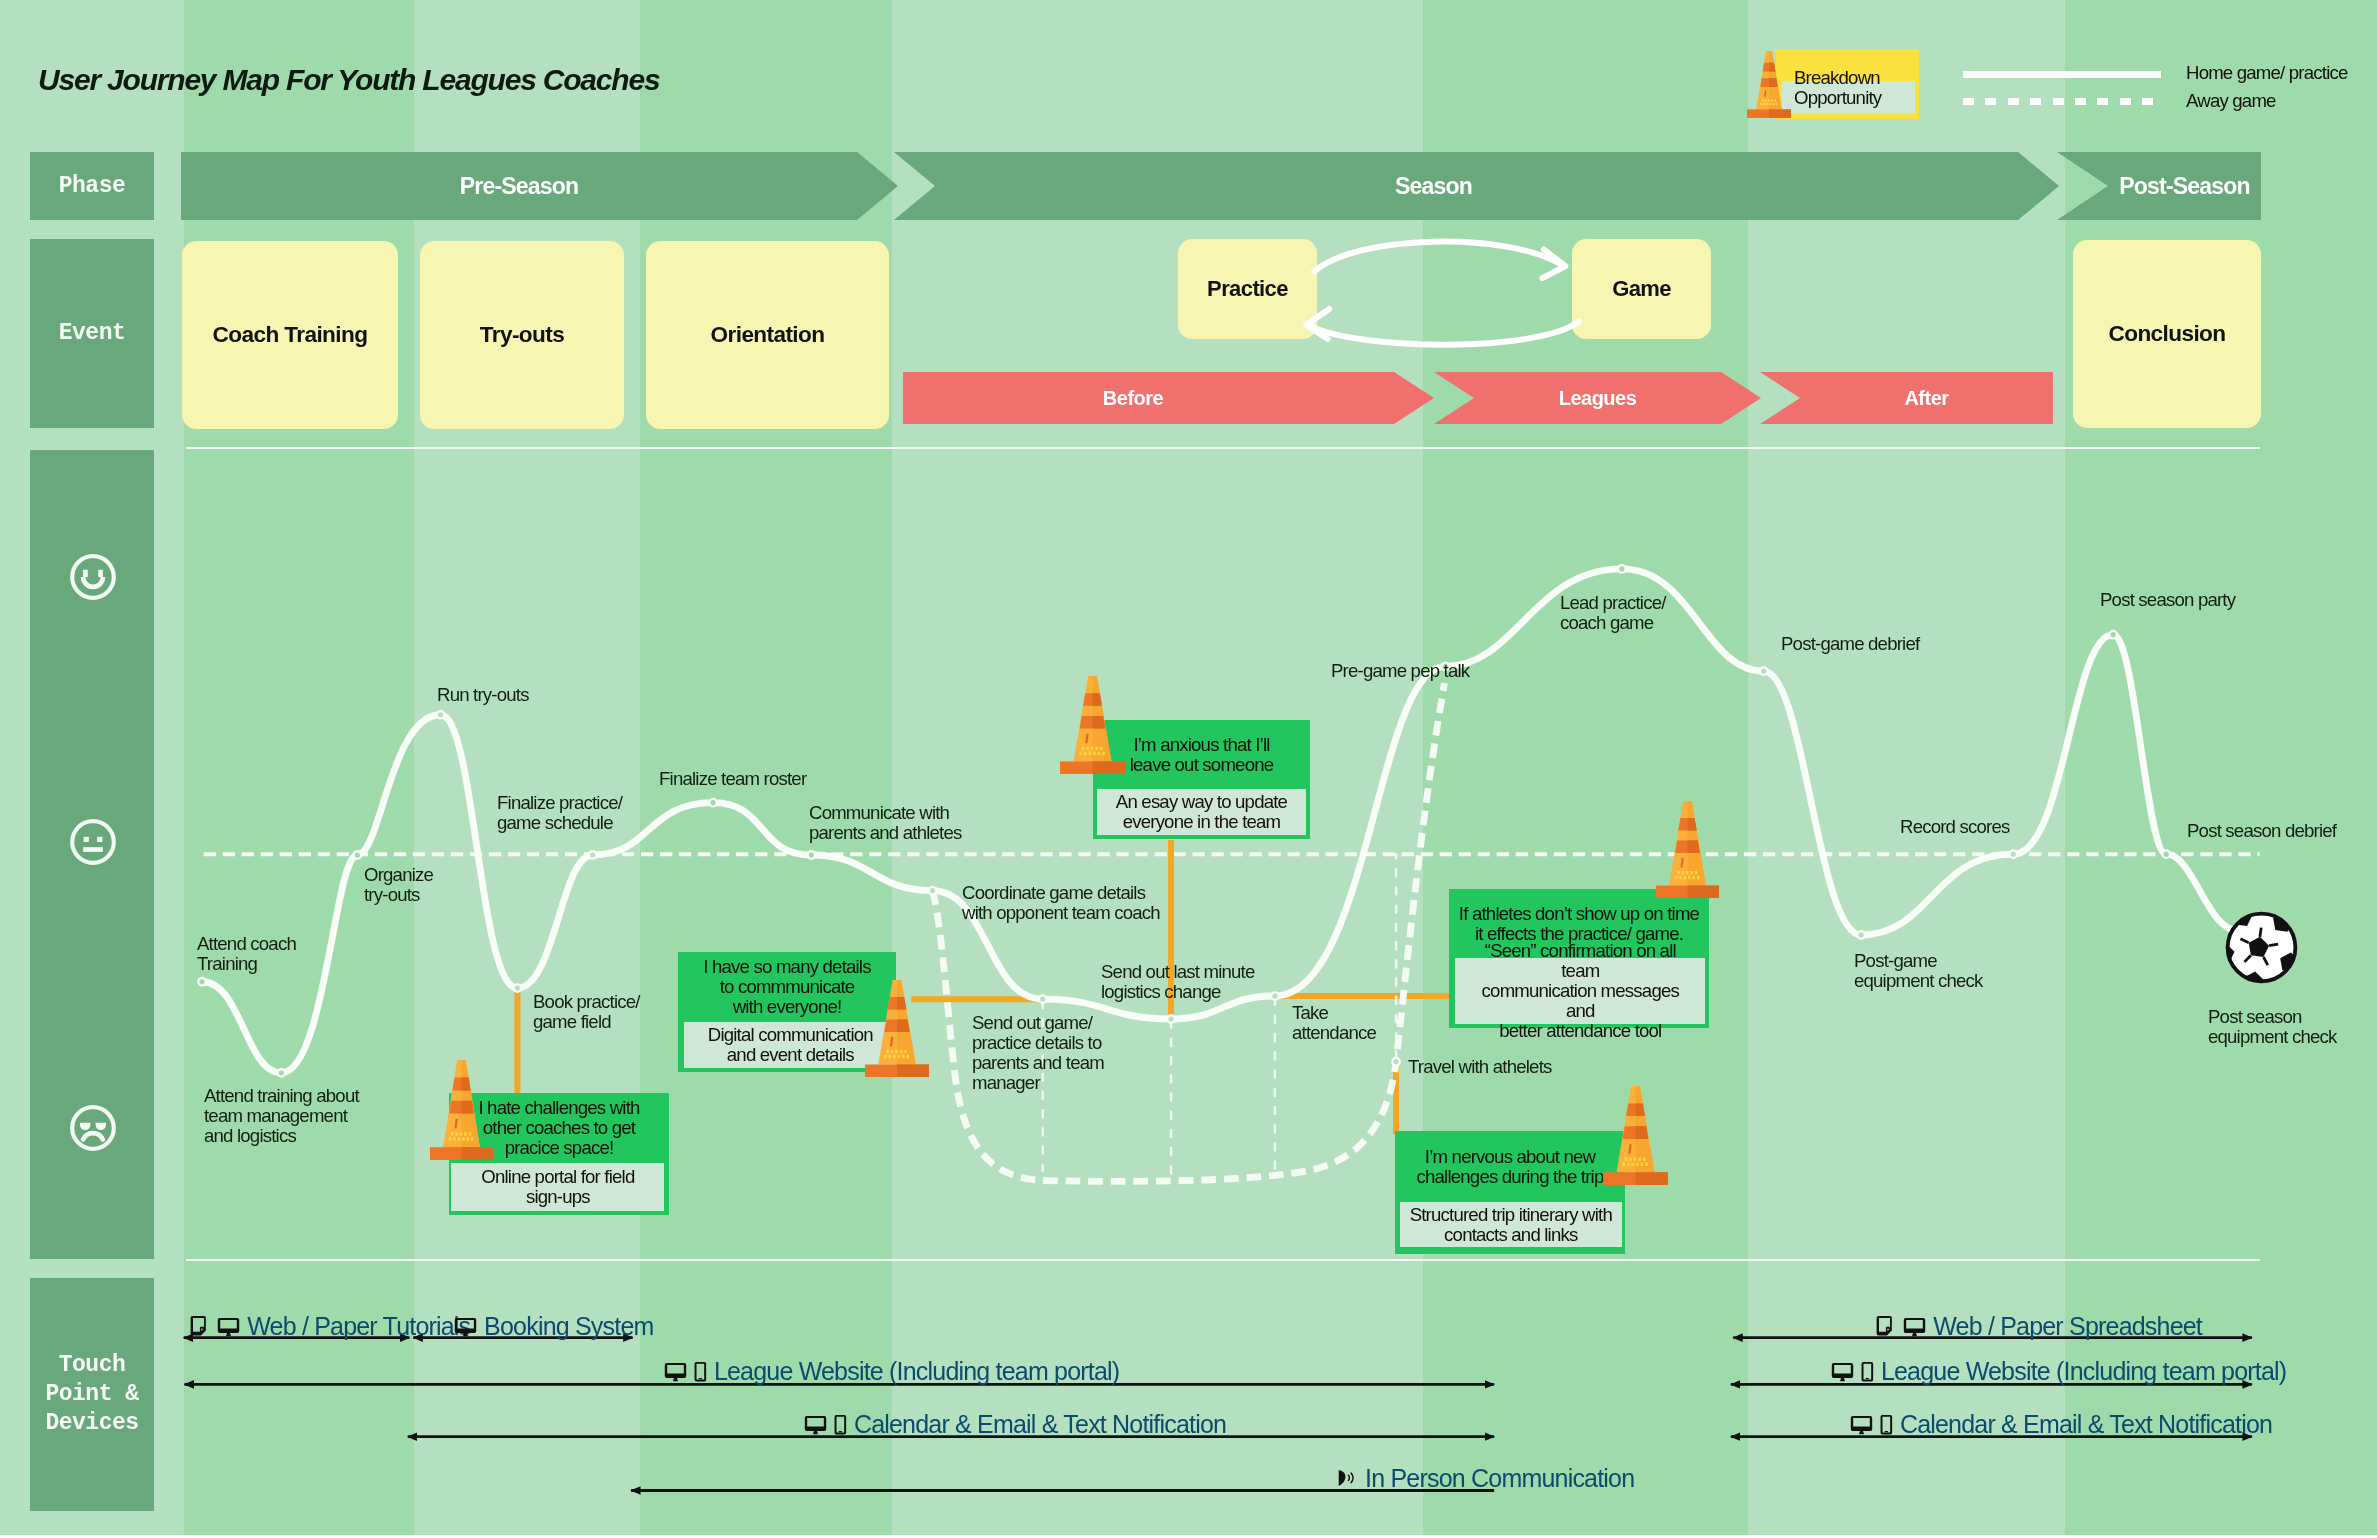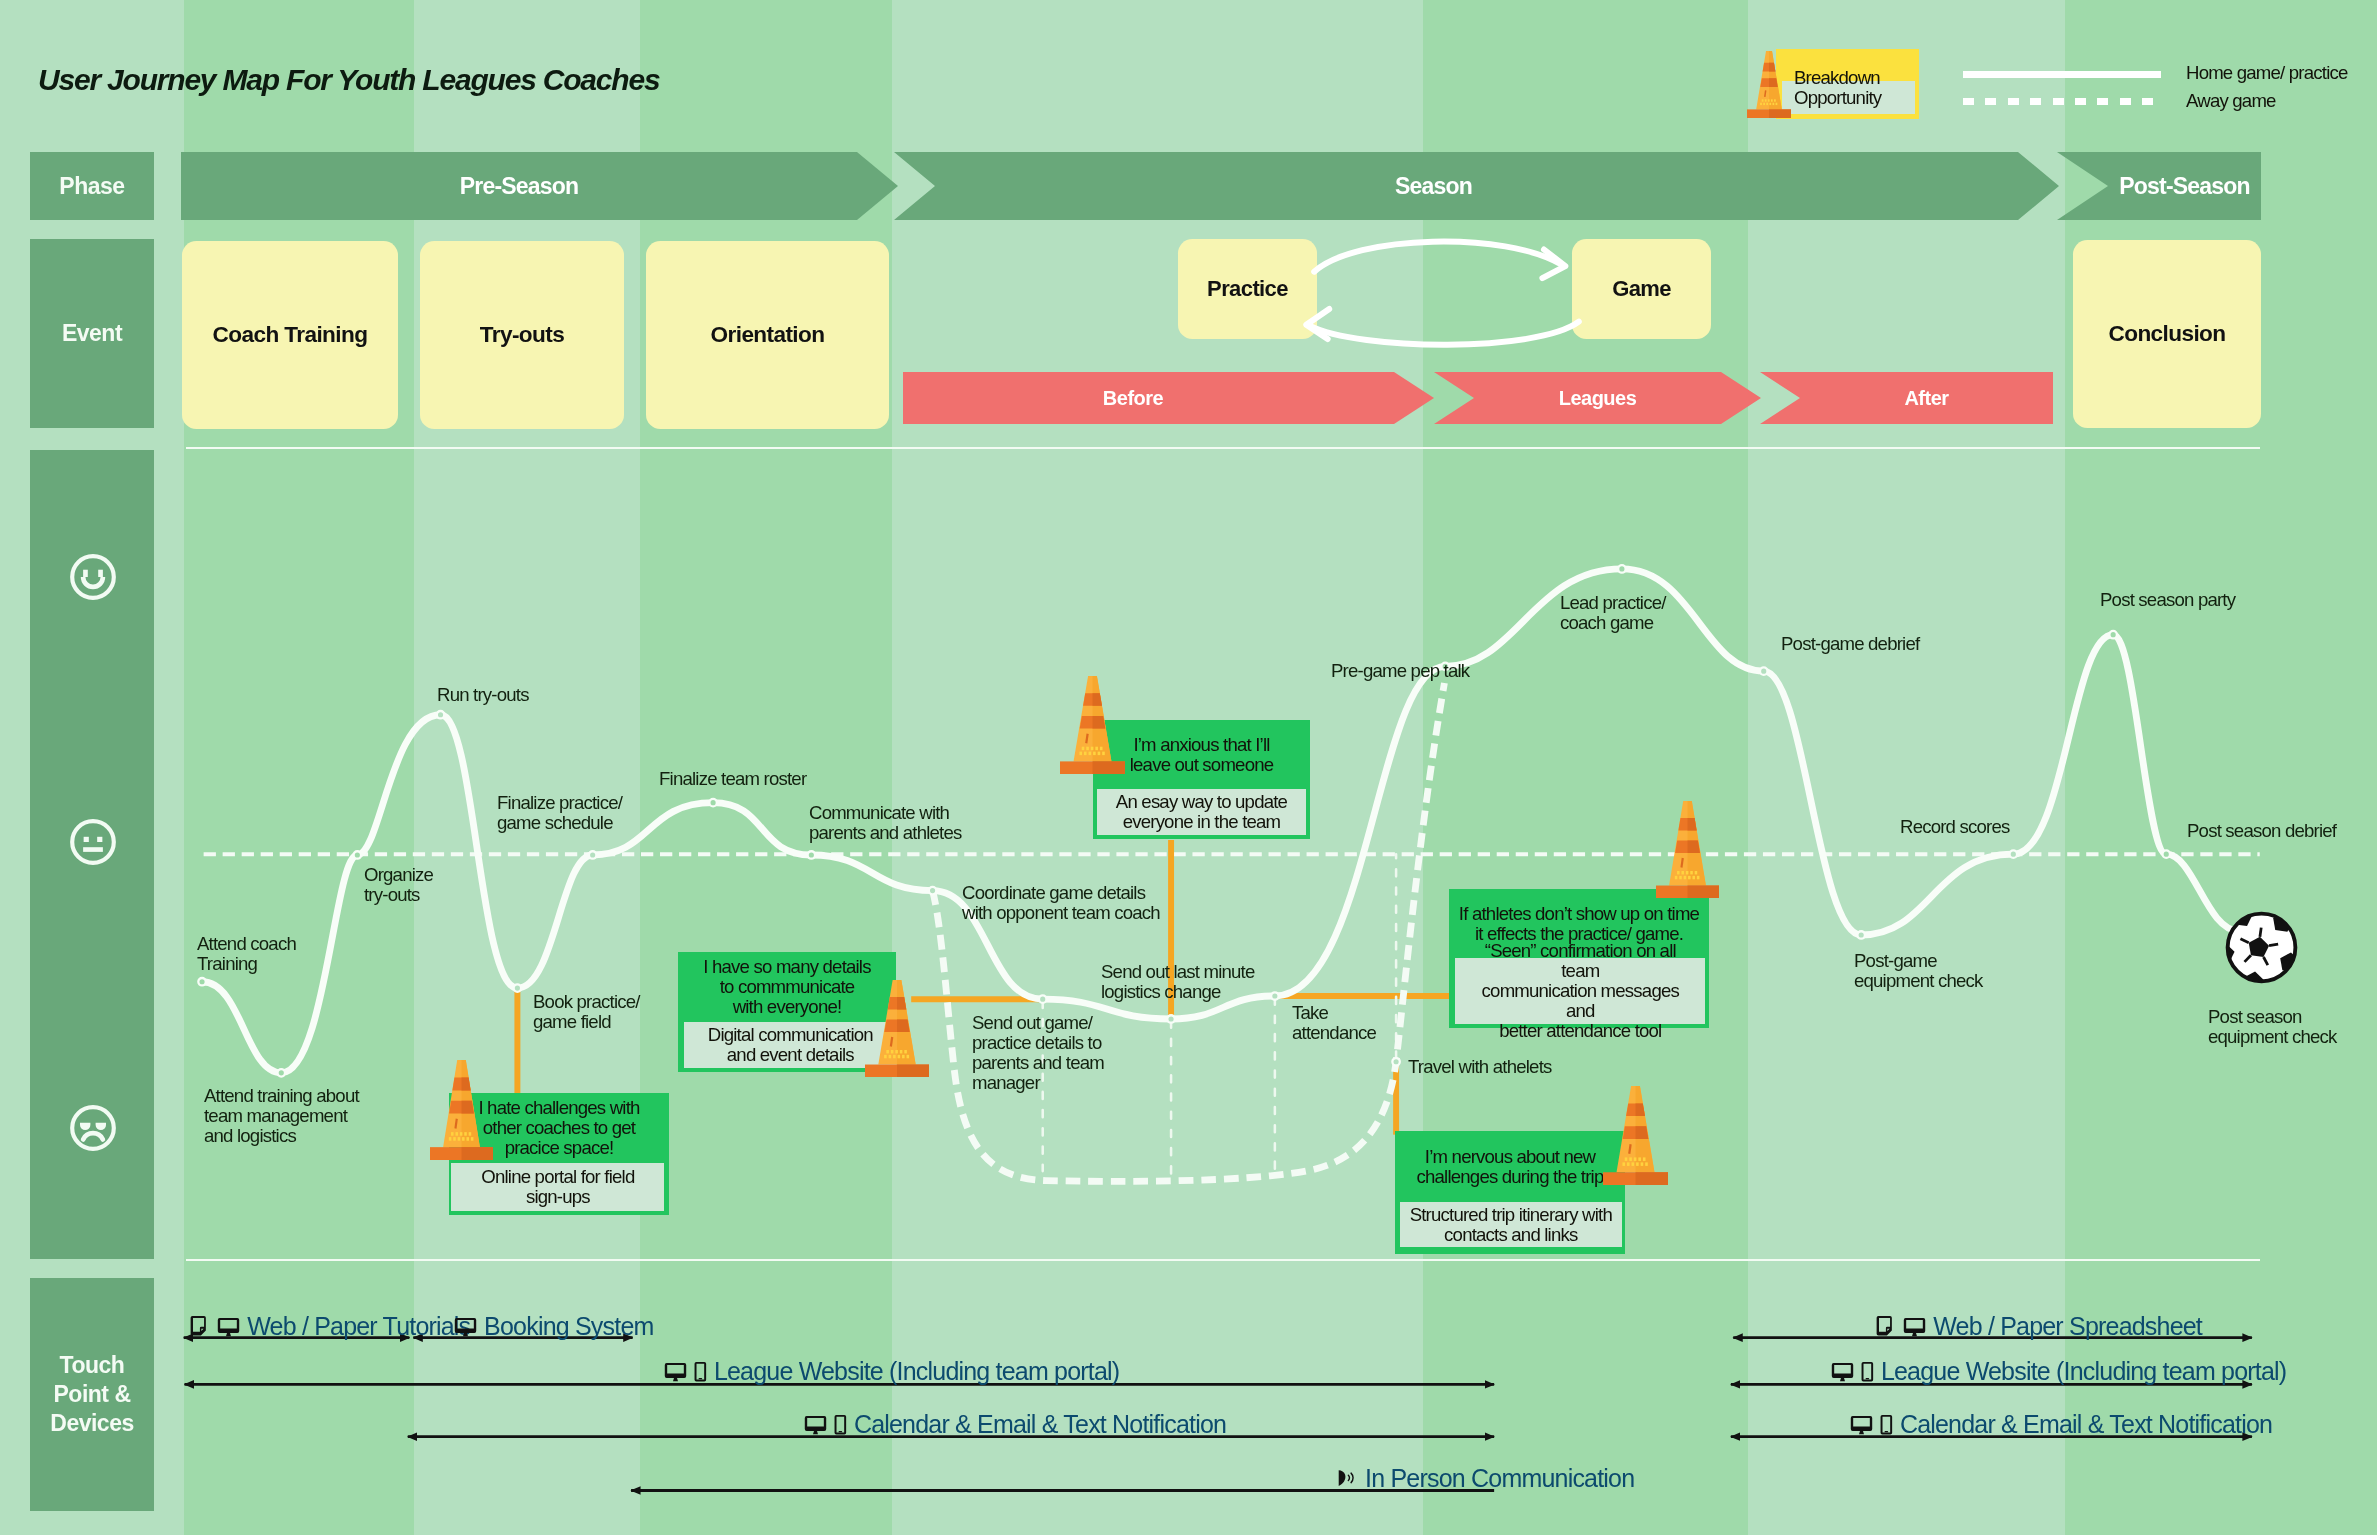--- a/index.html
+++ b/index.html
@@ -8,21 +8,21 @@
   #root{position:relative;width:2377px;height:1538px;background:#ffffff;}
   .band{position:absolute;top:0;height:1535px;}
   .abs{position:absolute;}
 
   
   #title{position:absolute;left:38px;top:63px;font-size:30px;font-weight:bold;font-style:italic;
          color:#0d1b10;letter-spacing:-1.2px;white-space:nowrap;}
 
   
   .rowlabel{position:absolute;background:#69a87a;color:#f4fbf4;font-weight:bold;letter-spacing:-0.5px;
-            display:flex;align-items:center;justify-content:center;text-align:center;line-height:1.25;}
+            display:flex;align-items:center;justify-content:center;text-align:center;line-height:1.25;font-family:Liberation Mono, monospace;}
 
   
   .phasebar{position:absolute;background:#69a87a;color:#ffffff;font-weight:bold;font-size:23px;letter-spacing:-0.8px;
             display:flex;align-items:center;justify-content:center;}
   
   .eventcard{position:absolute;background:#f7f5b2;border-radius:14.3px;color:#121212;
              font-weight:bold;display:flex;align-items:center;justify-content:center;letter-spacing:-0.6px;text-align:center;line-height:1.2;}
   
   .subbar{position:absolute;background:#f0706e;color:#ffffff;font-size:20px;font-weight:bold;letter-spacing:-0.5px;
           display:flex;align-items:center;justify-content:center;}

